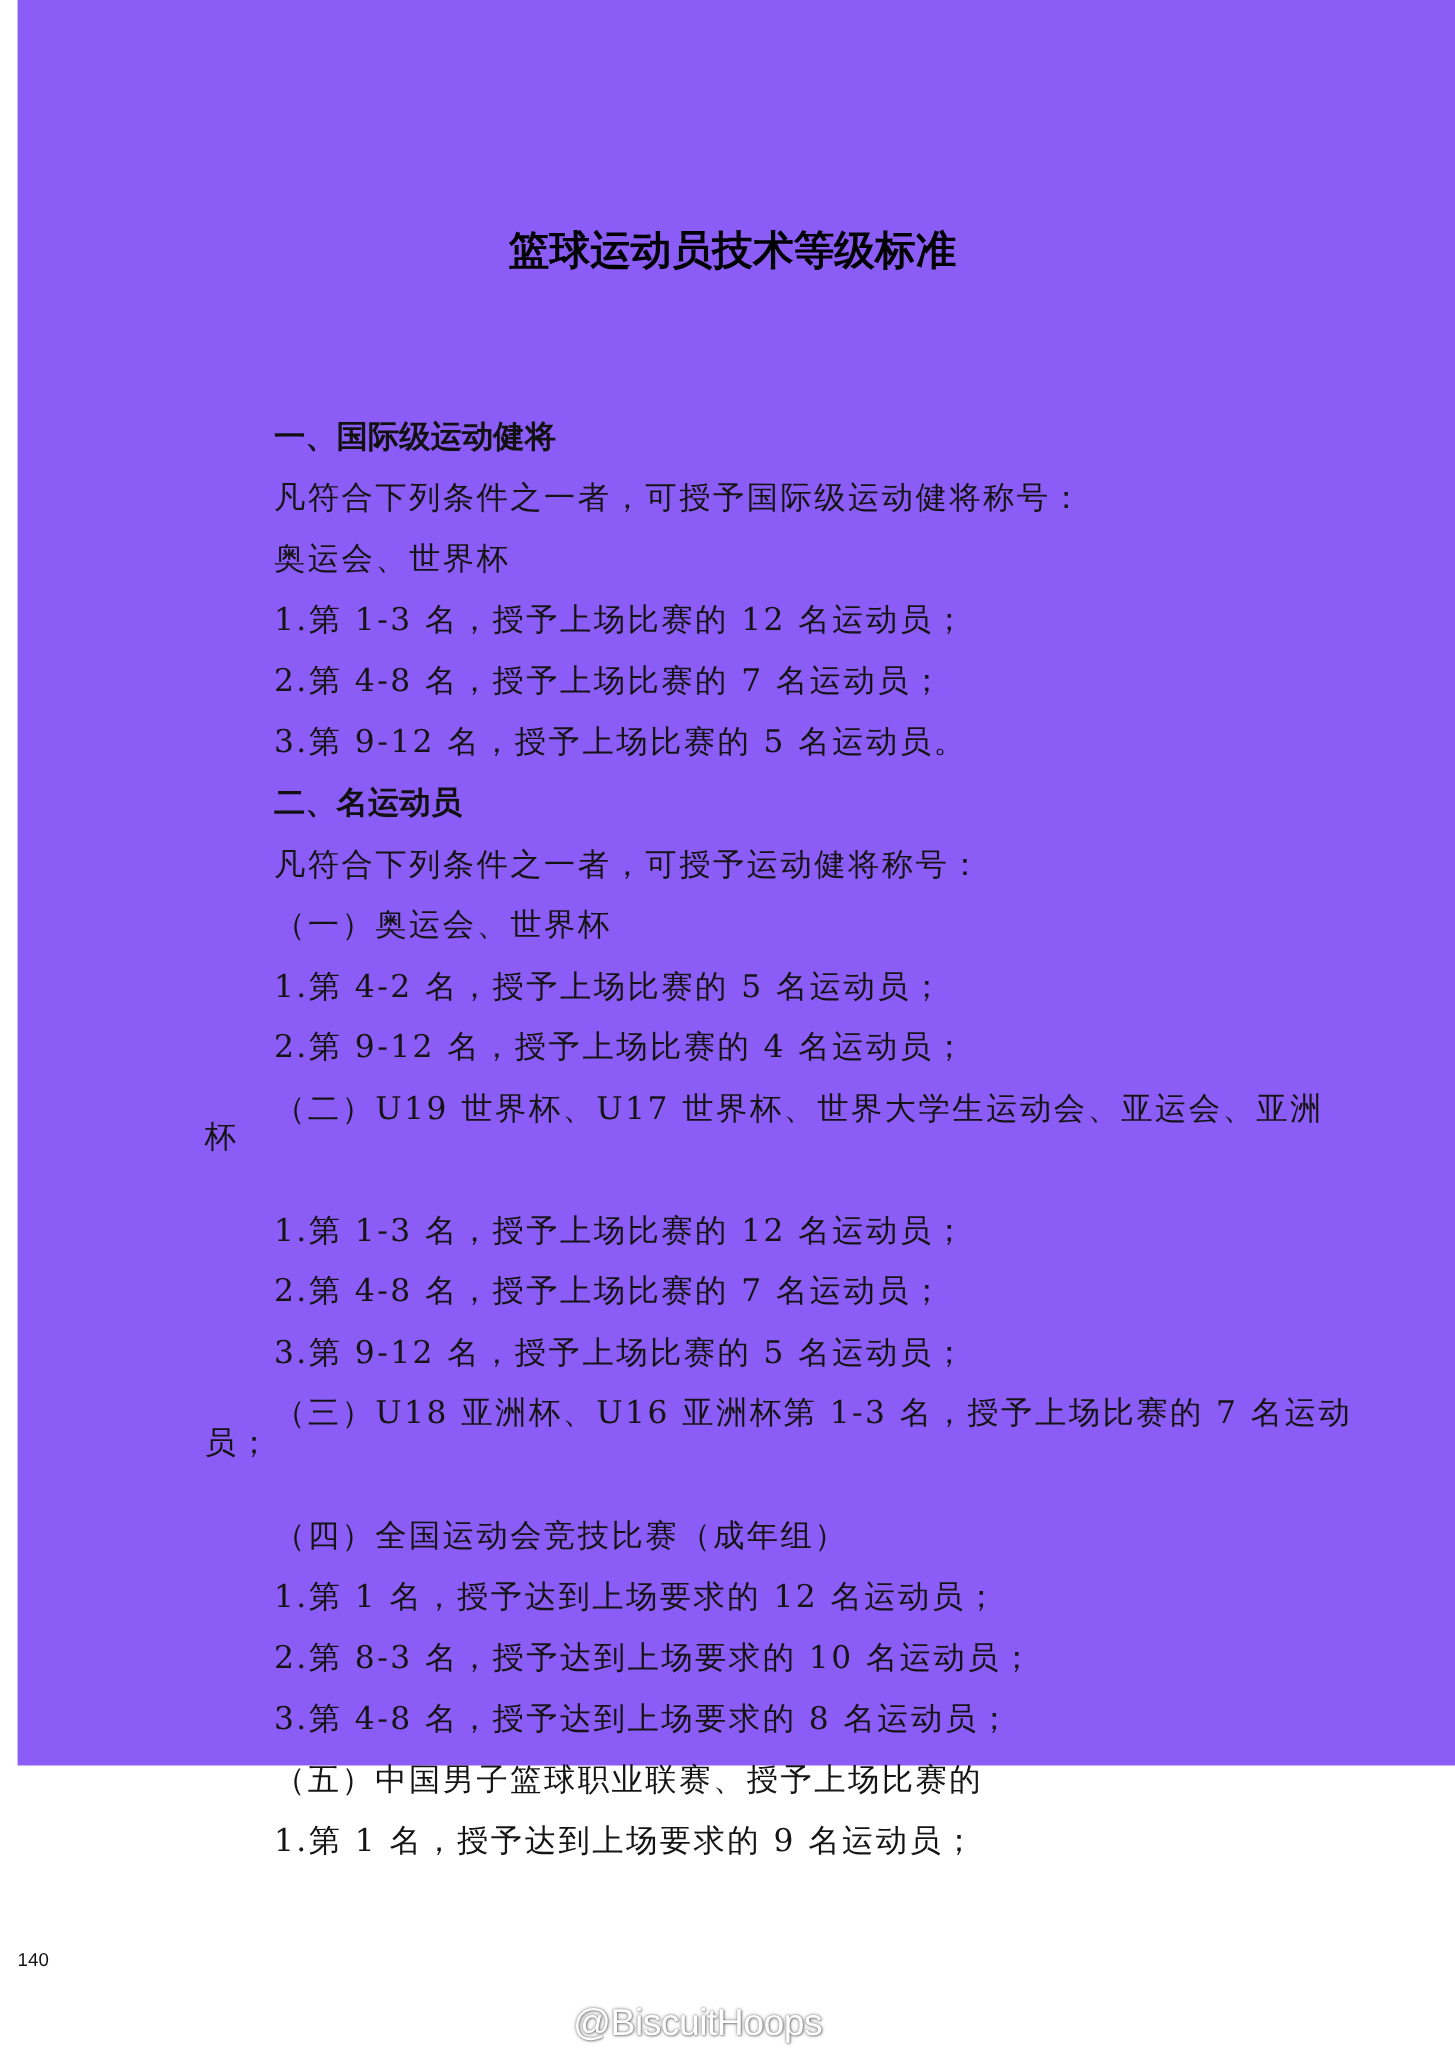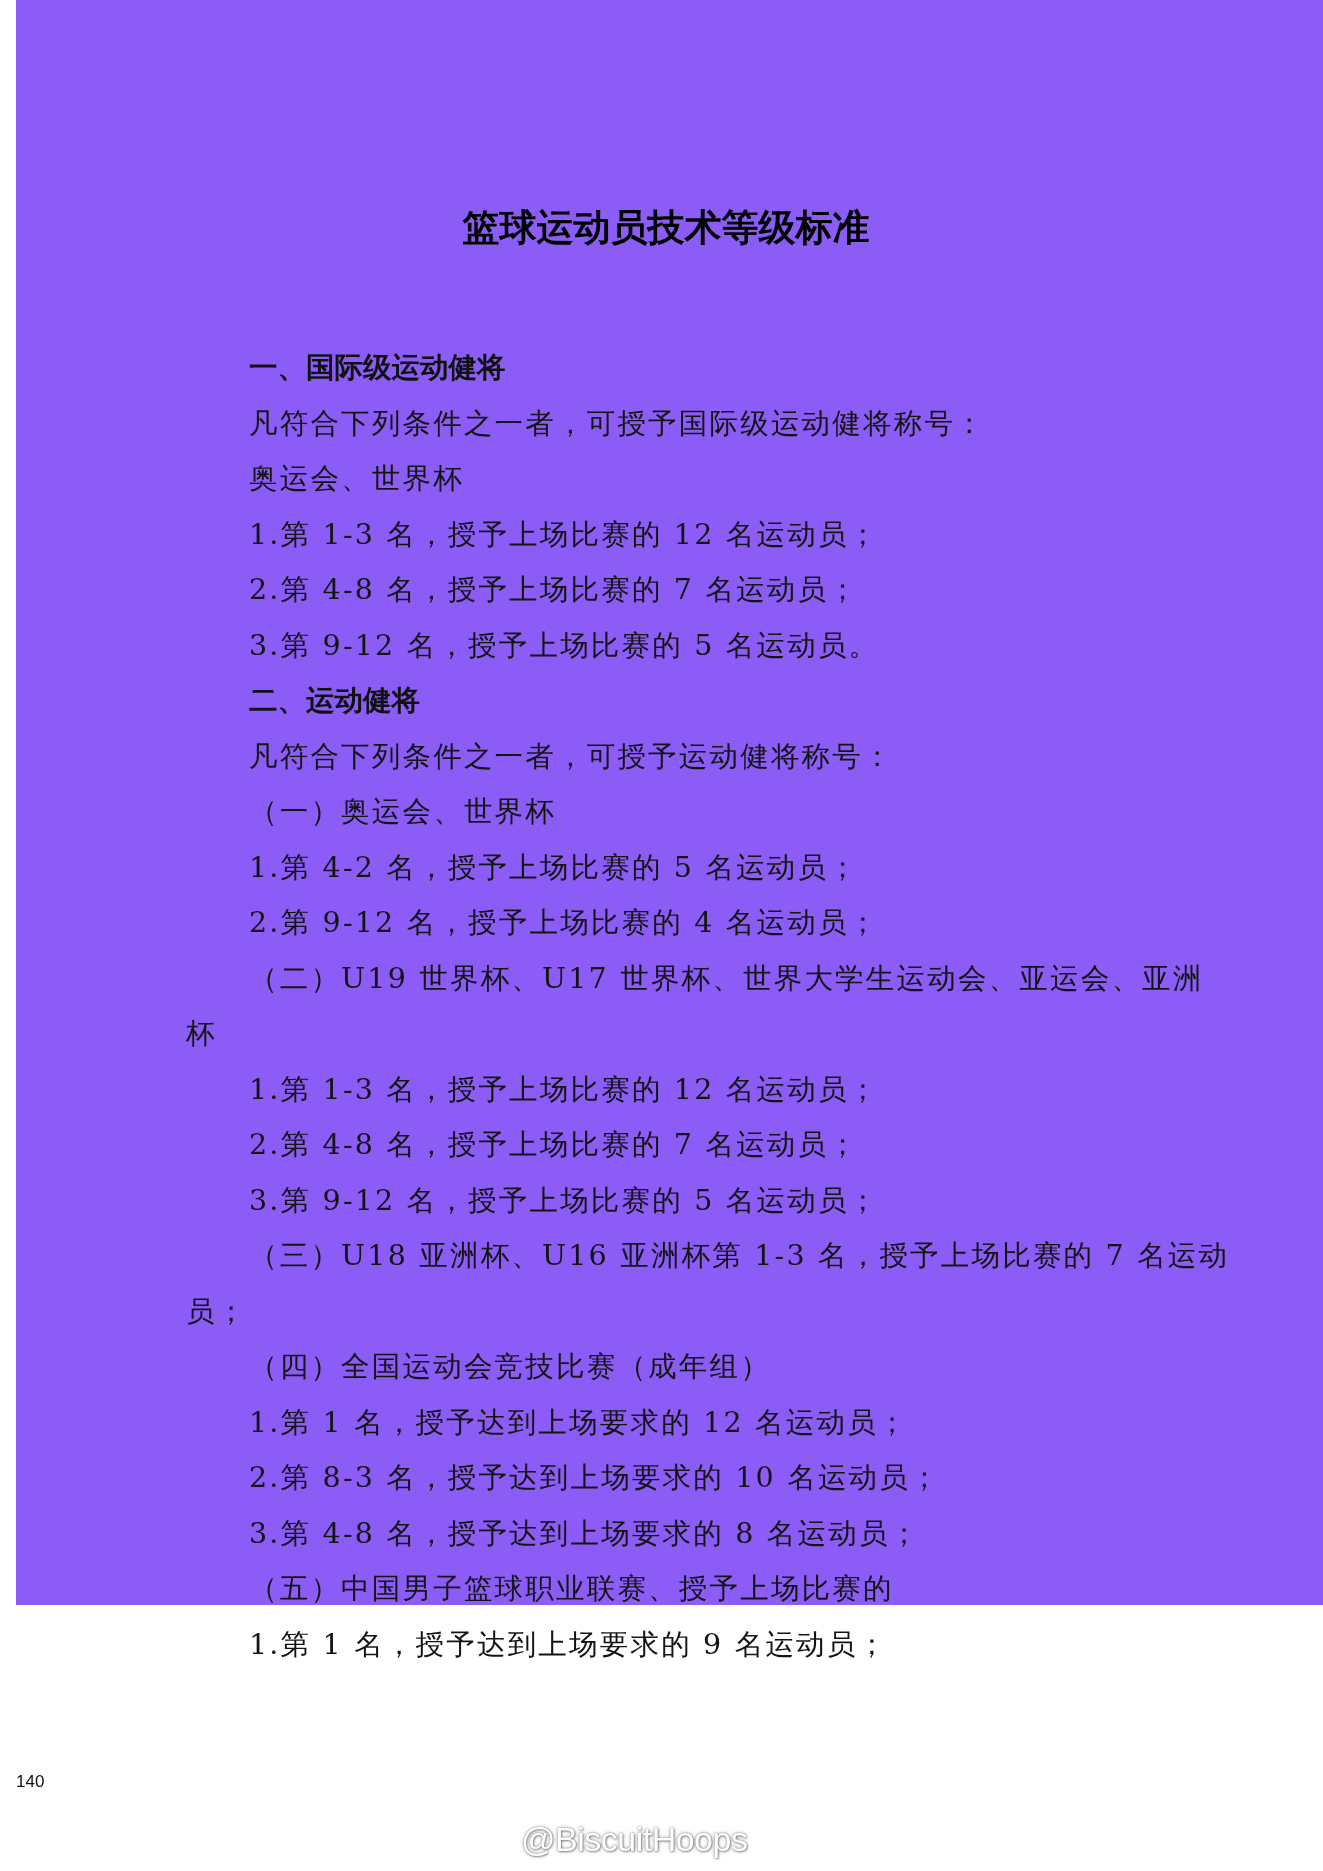--- a/index.html
+++ b/index.html
@@ -44,21 +44,21 @@
       font-size: 28.5px;
       letter-spacing: 2.2px;
       color: #141414;
     }
     .line.heading {
       font-family: "DejaVu Sans", "Liberation Sans", sans-serif;
       font-weight: bold;
       letter-spacing: 0px;
       color: #111111;
     }
-    .indent { left: 233px; }
+    .indent { left: 233px; margin-top: 29px; }
     .wrap { left: 170px; }
     .page-number {
       position: absolute;
       left: 0;
       width: 1323px;
       top: 1738px;
       text-align: left;
       font-family: "Liberation Sans", "DejaVu Sans", sans-serif;
       font-size: 17px;
       color: #111111;
@@ -99,21 +99,21 @@
 
   <div class="title">篮球运动员技术等级标准</div>
 
   <div class="line heading indent" style="top:348px">一、国际级运动健将</div>
   <div class="line indent" style="top:404px">凡符合下列条件之一者，可授予国际级运动健将称号：</div>
   <div class="line indent" style="top:459px">奥运会、世界杯</div>
   <div class="line indent" style="top:515px">1.第 1-3 名，授予上场比赛的 12 名运动员；</div>
   <div class="line indent" style="top:570px">2.第 4-8 名，授予上场比赛的 7 名运动员；</div>
   <div class="line indent" style="top:626px">3.第 9-12 名，授予上场比赛的 5 名运动员。</div>
 
-  <div class="line heading indent" style="top:681px">二、运动健将</div>
+  <div class="line heading indent" style="top:681px">二、名运动员</div>
   <div class="line indent" style="top:792px">（一）奥运会、世界杯</div>
   <div class="line indent" style="top:737px">凡符合下列条件之一者，可授予运动健将称号：</div>
   <div class="line indent" style="top:848px">1.第 4-2 名，授予上场比赛的 5 名运动员；</div>
   <div class="line indent" style="top:903px">2.第 9-12 名，授予上场比赛的 4 名运动员；</div>
   <div class="line indent" style="top:959px">（二）U19 世界杯、U17 世界杯、世界大学生运动会、亚运会、亚洲</div>
   <div class="line wrap" style="top:1014px">杯</div>
   <div class="line indent" style="top:1070px">1.第 1-3 名，授予上场比赛的 12 名运动员；</div>
   <div class="line indent" style="top:1125px">2.第 4-8 名，授予上场比赛的 7 名运动员；</div>
   <div class="line indent" style="top:1181px">3.第 9-12 名，授予上场比赛的 5 名运动员；</div>
   <div class="line indent" style="top:1236px">（三）U18 亚洲杯、U16 亚洲杯第 1-3 名，授予上场比赛的 7 名运动</div>

